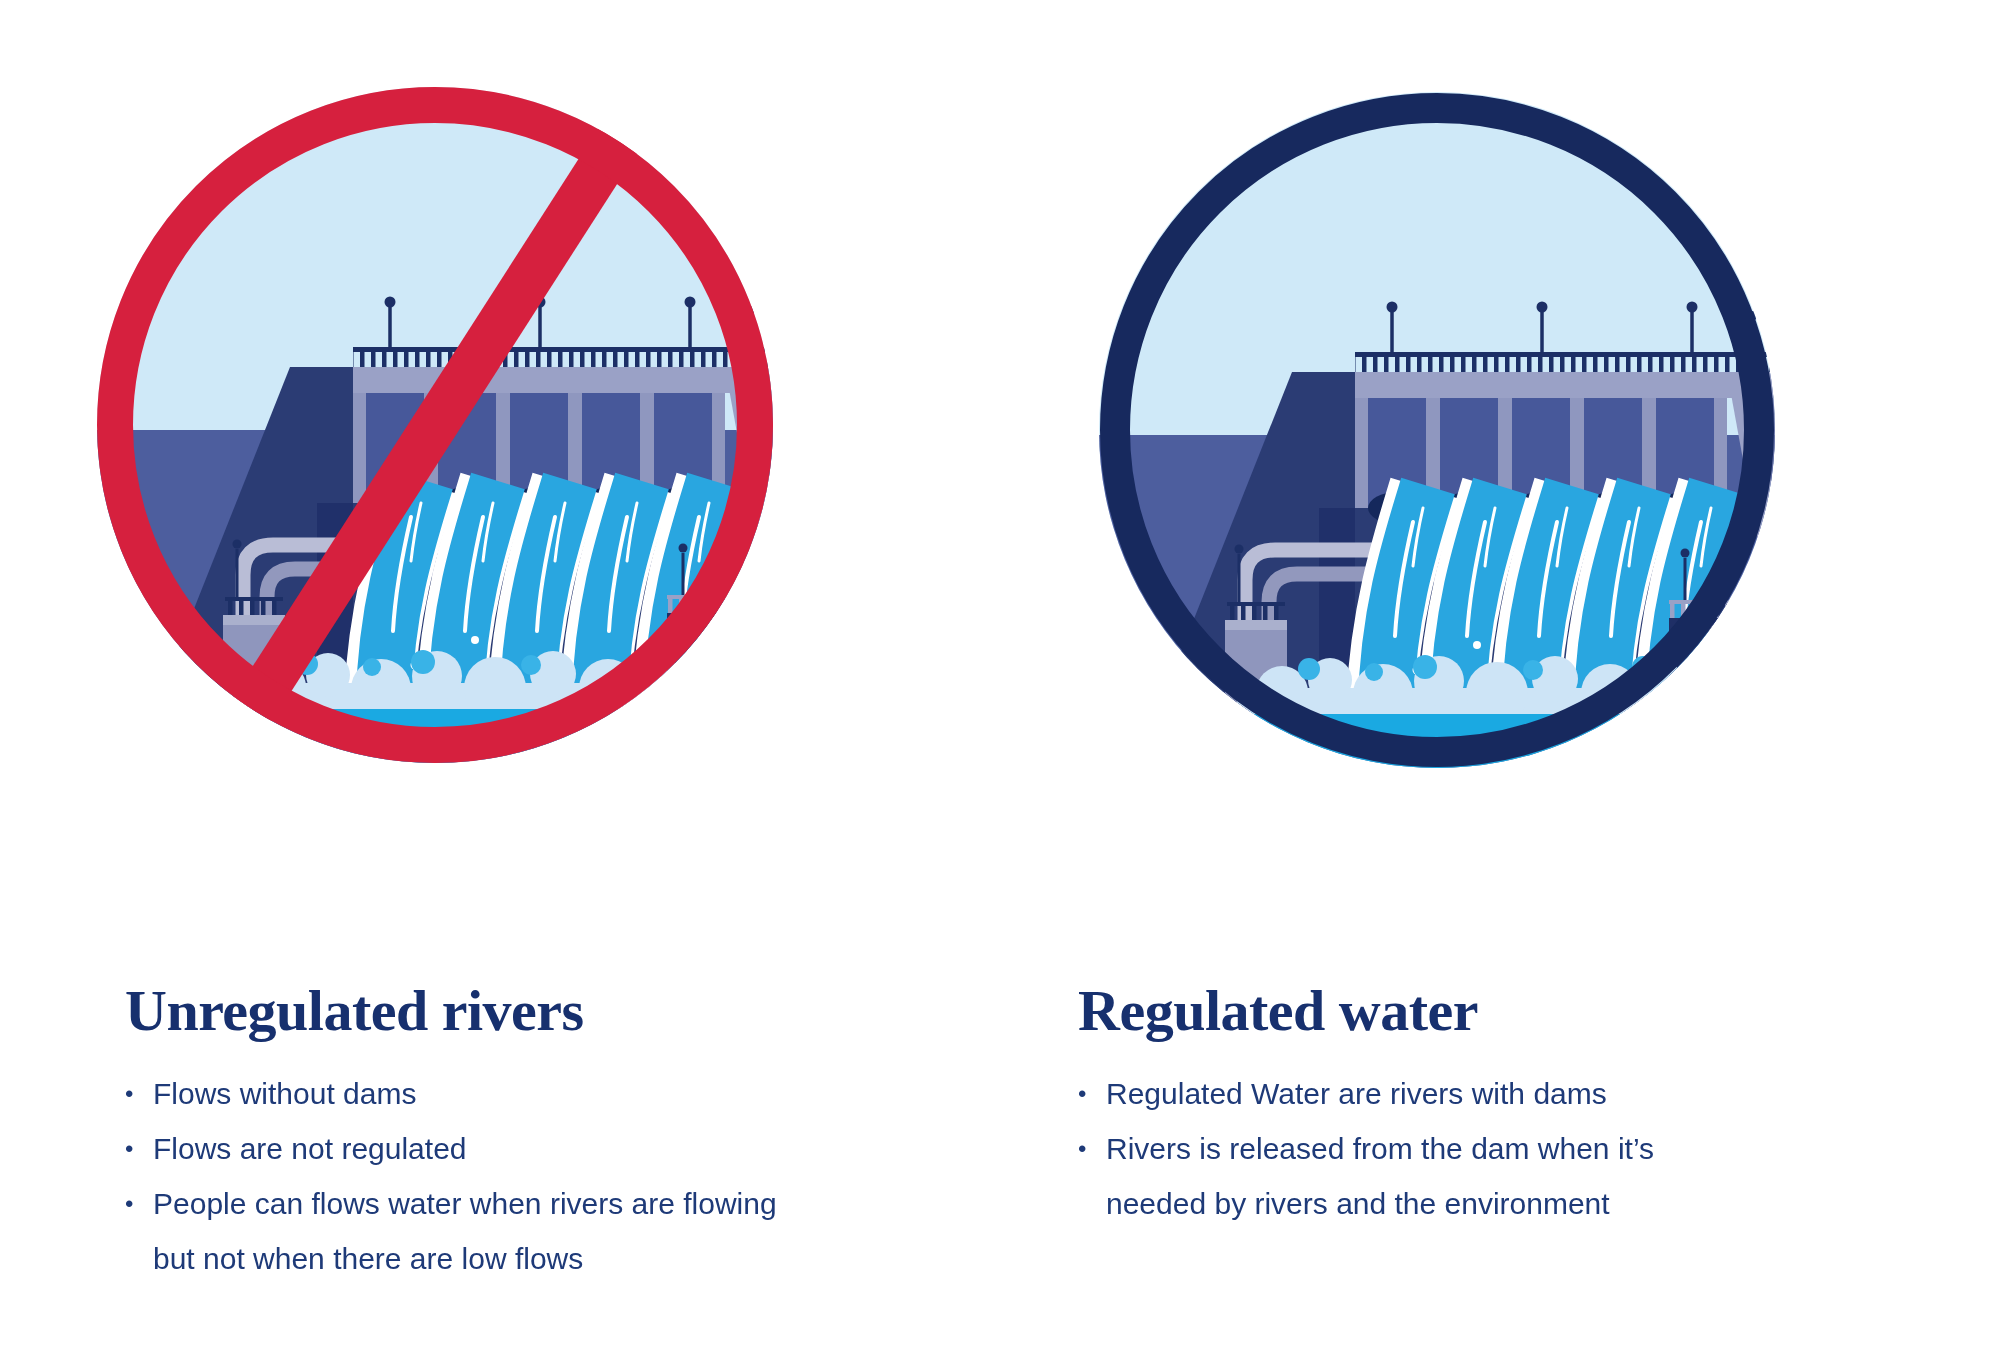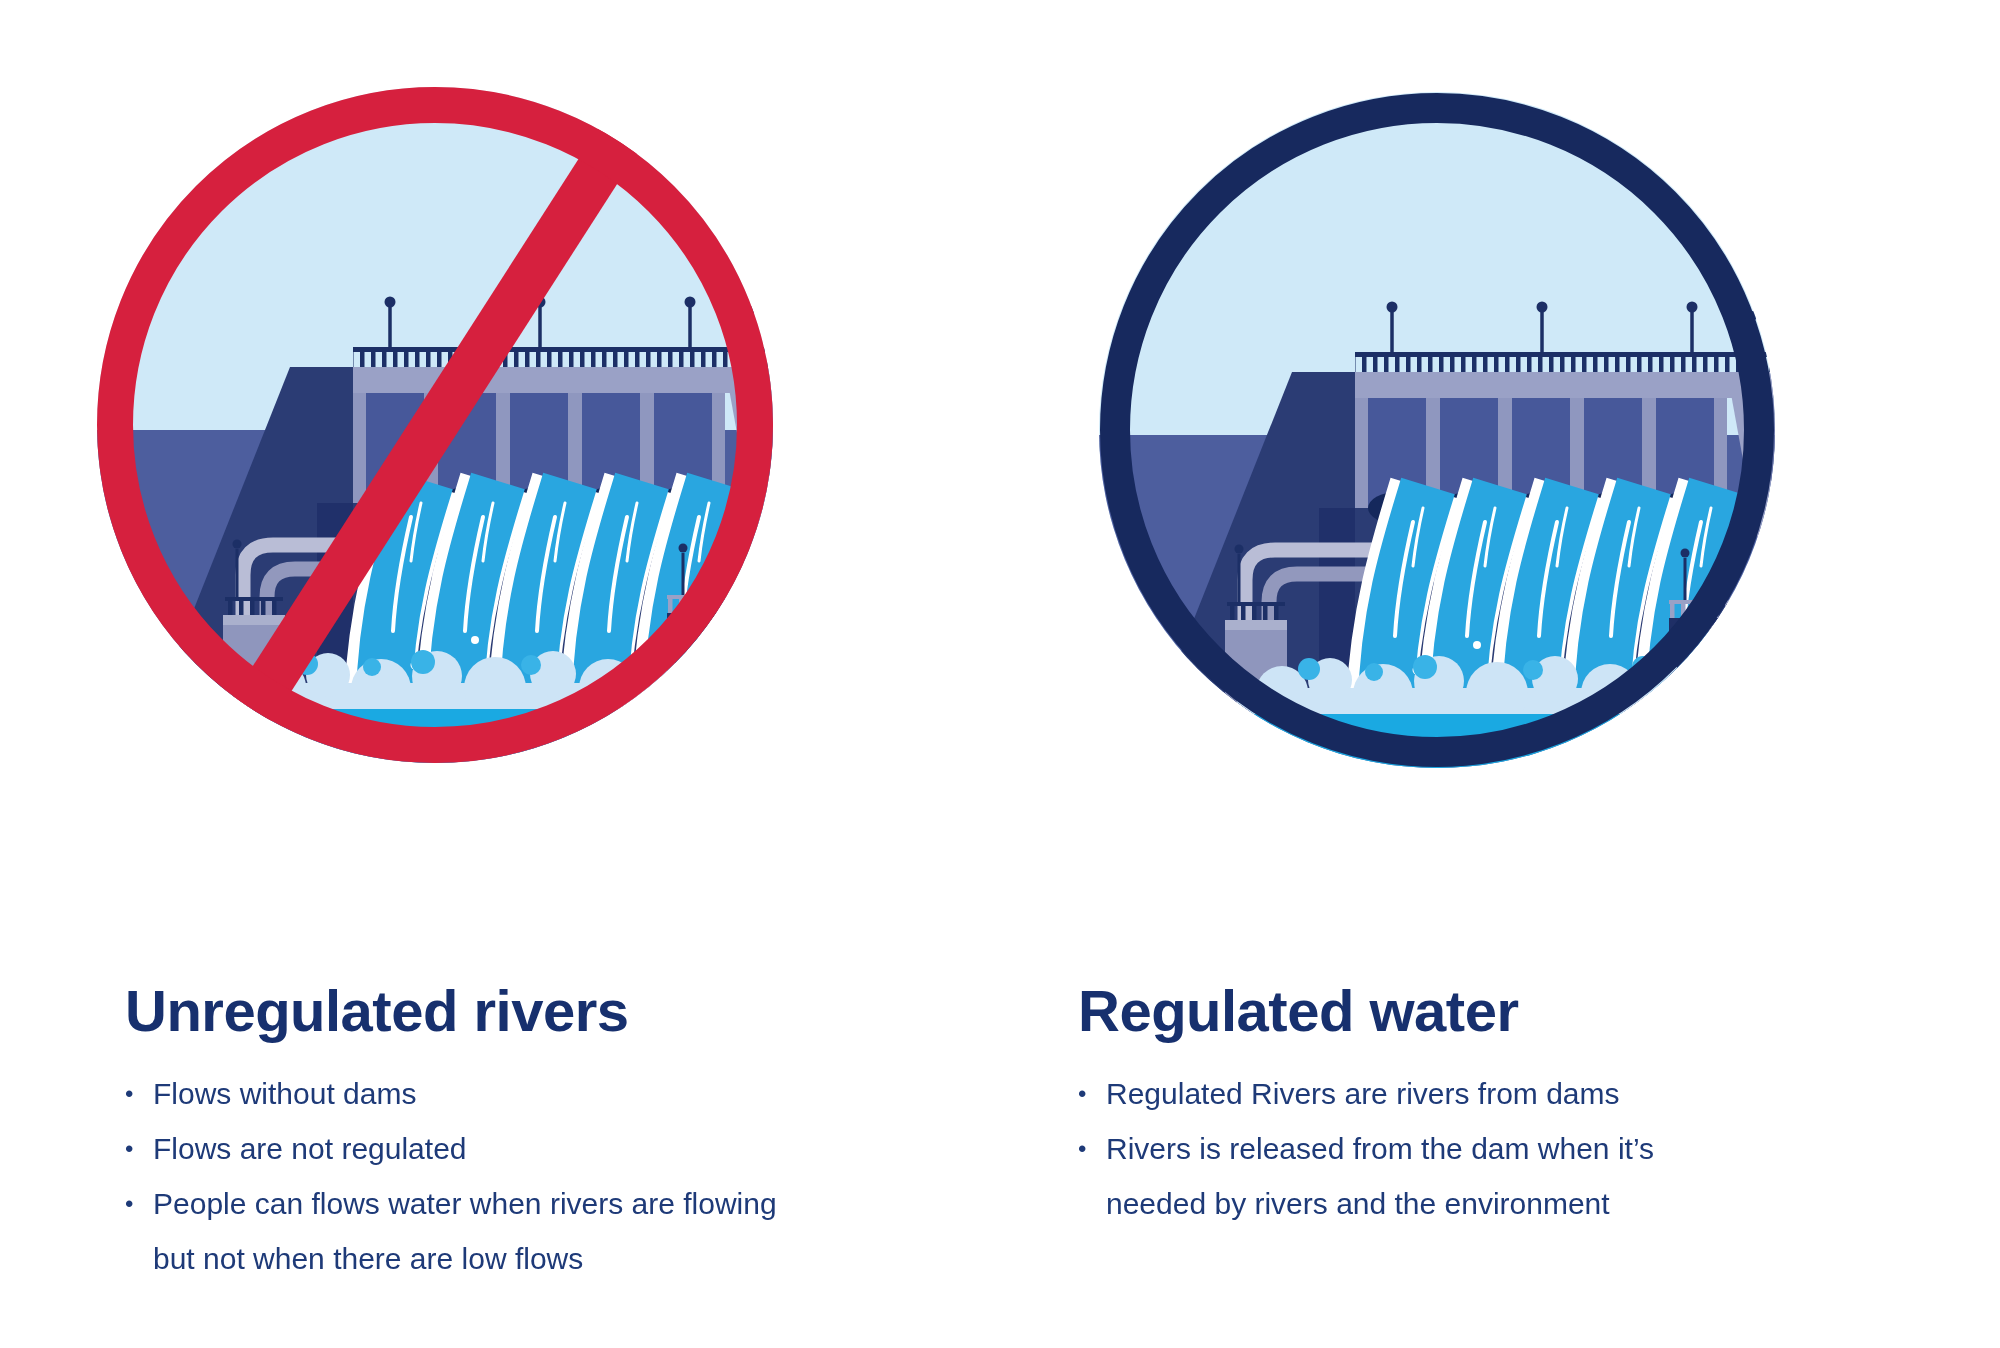--- a/index.html
+++ b/index.html
@@ -11,21 +11,21 @@
   .badge{position:absolute;width:700px;height:700px;}
   #badge-left{left:85px;top:75px;}
   #badge-right{left:1087px;top:80px;}
 
   .caption{position:absolute;width:760px;}
   #caption-left{left:125px;top:978px;}
   #caption-right{left:1078px;top:978px;}
 
   .title{
     font-size:58px;font-weight:700;letter-spacing:-0.5px;
-    color:var(--c-title);line-height:66px;margin:0;
+    color:var(--c-title);line-height:66px;margin:0;font-family:Liberation Serif, serif;
   }
   ul.bullets{list-style:none;margin:22px 0 0 0;padding:0;}
   ul.bullets li{
     display:flex;align-items:flex-start;
     font-size:30px;line-height:55px;color:var(--c-text);
   }
   ul.bullets .dot{
     width:28px;flex:0 0 28px;font-size:24px;line-height:55px;
     color:var(--c-text);
   }
@@ -216,21 +216,21 @@
     </li>
   </ul>
 </div>
 
 <div class="caption" id="caption-right">
   <h2 class="title">Regulated water</h2>
   <ul class="bullets">
     <li>
       <span class="dot">•</span>
       <span class="txt">
-          <span>Regulated Rivers are rivers from dams</span>
+          <span>Regulated Water are rivers with dams</span>
         </span>
     </li>
     <li>
       <span class="dot">•</span>
       <span class="txt">
         <span>Rivers is released from the dam when it’s</span>
         <span>needed by rivers and the environment</span>
       </span>
     </li>
   </ul>

